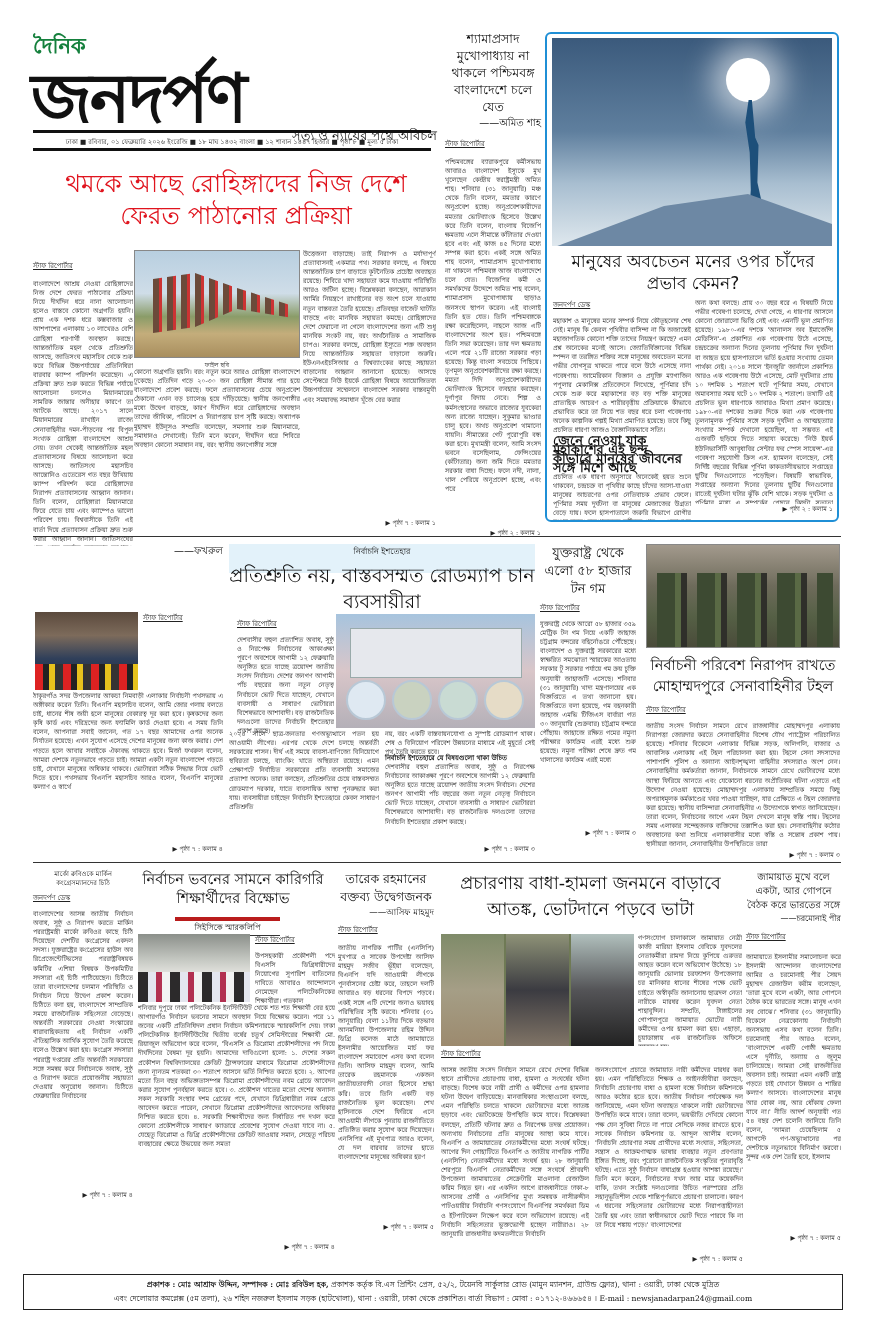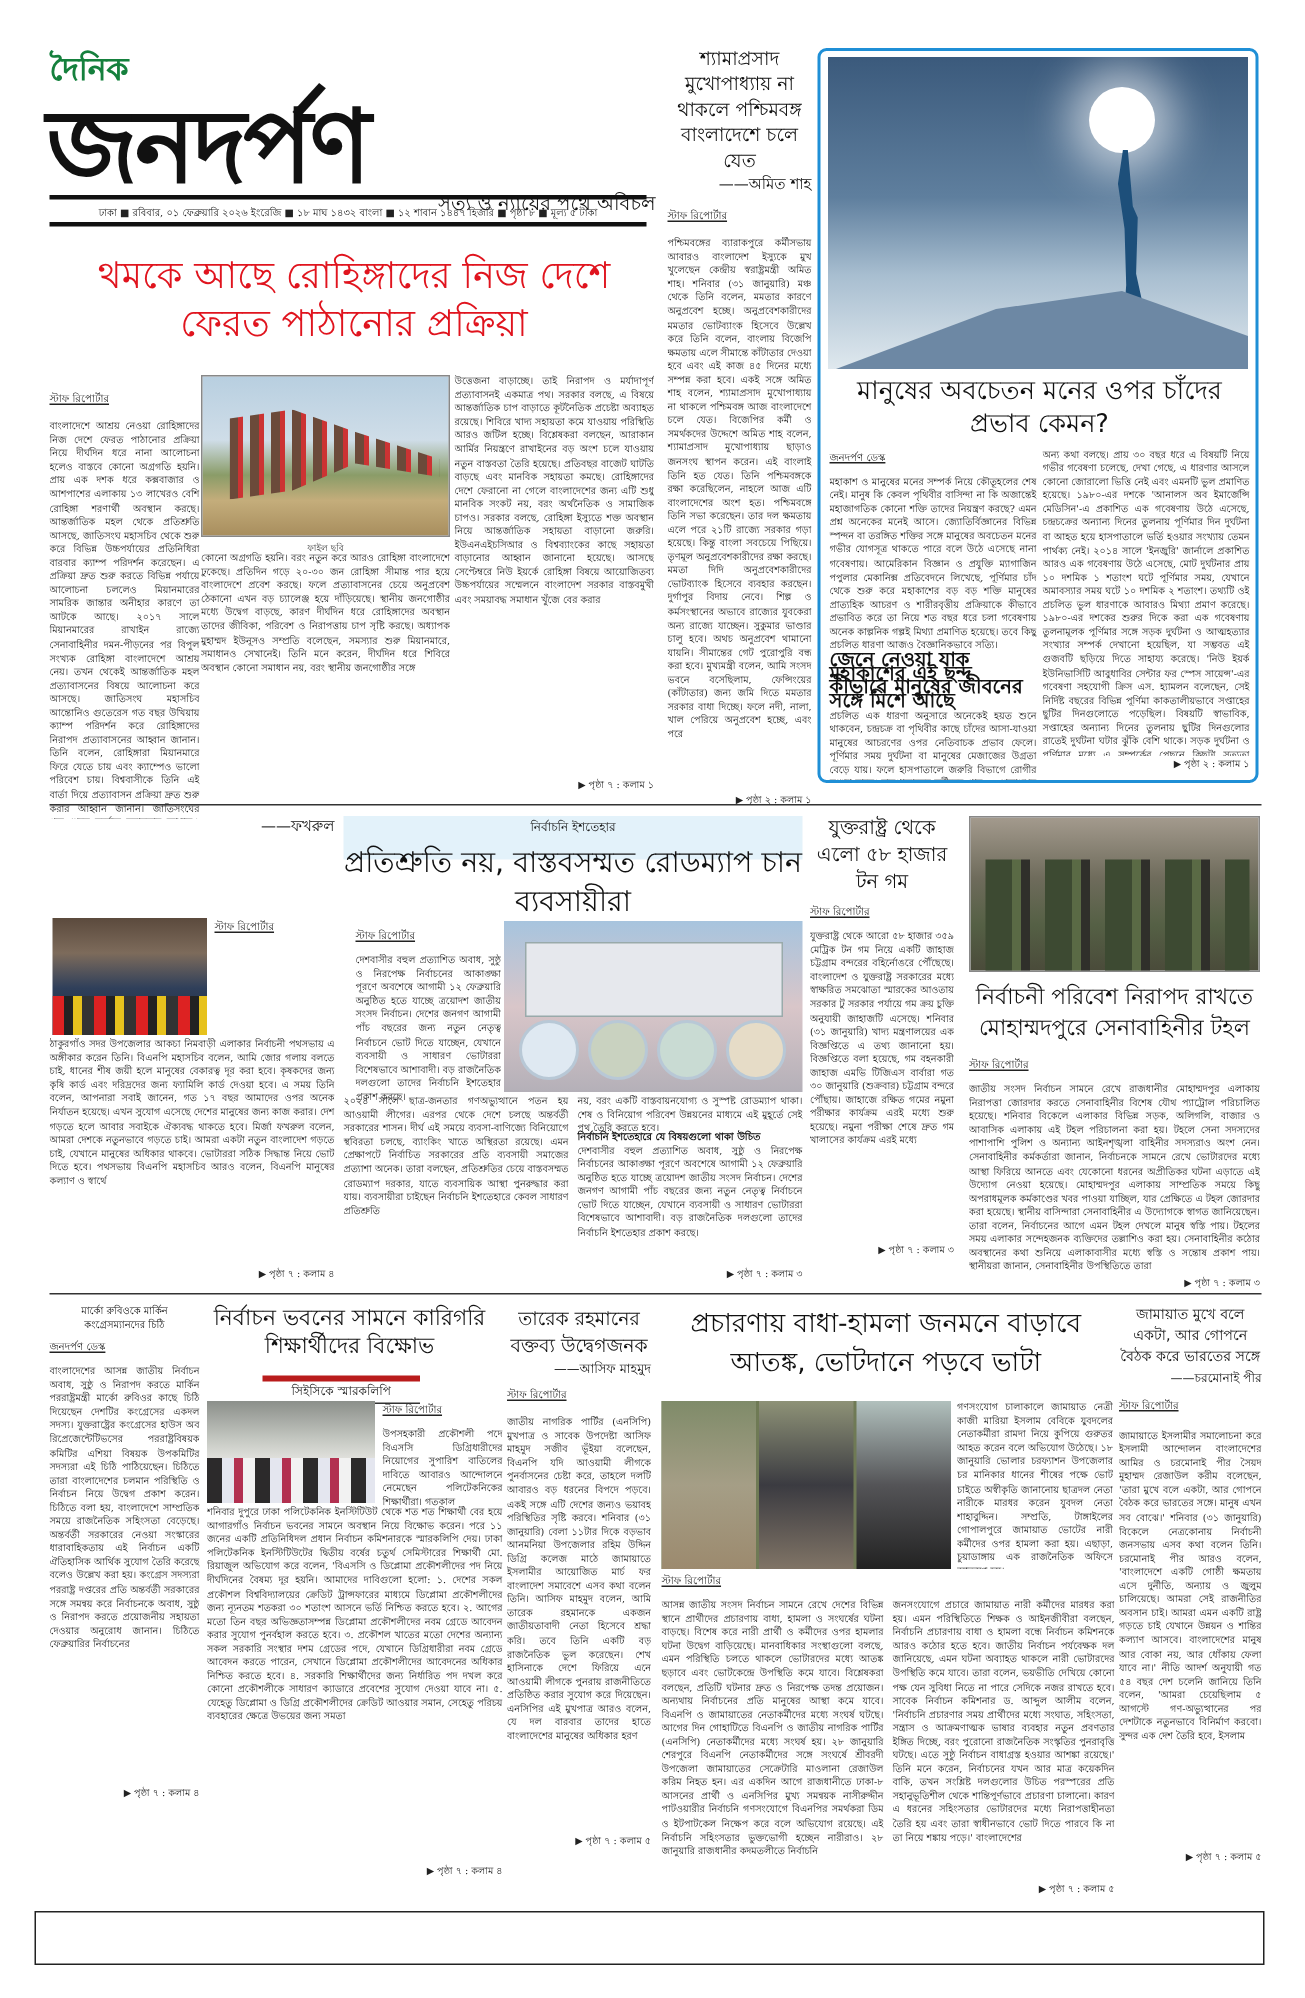--- a/index.html
+++ b/index.html
@@ -182,13 +182,17 @@
 
 <div class="abs" style="left:746px;top:870px;width:95px">
   <div class="hl" style="font-size:9.5px;line-height:14px">জামায়াত মুখে বলে একটা, আর গোপনে বৈঠক করে ভারতের সঙ্গে</div>
   <div style="font-size:8px;text-align:right;font-family:'DejaVu Sans',sans-serif">——চরমোনাই পীর</div>
   <div class="byline" style="margin-top:6px">স্টাফ রিপোর্টার</div>
   <div class="body-text" style="margin-top:10px;height:280px">জামায়াতে ইসলামীর সমালোচনা করে ইসলামী আন্দোলন বাংলাদেশের আমির ও চরমোনাই পীর সৈয়দ মুহাম্মদ রেজাউল করীম বলেছেন, 'তারা মুখে বলে একটা, আর গোপনে বৈঠক করে ভারতের সঙ্গে। মানুষ এখন সব বোঝে।' শনিবার (৩১ জানুয়ারি) বিকেলে নেত্রকোনায় নির্বাচনী জনসভায় এসব কথা বলেন তিনি। চরমোনাই পীর আরও বলেন, 'বাংলাদেশে একটি গোষ্ঠী ক্ষমতায় এসে দুর্নীতি, অন্যায় ও জুলুম চালিয়েছে। আমরা সেই রাজনীতির অবসান চাই। আমরা এমন একটি রাষ্ট্র গড়তে চাই যেখানে উন্নয়ন ও শান্তির কল্যাণ আসবে। বাংলাদেশের মানুষ আর বোকা নয়, আর ধোঁকায় ফেলা যাবে না।' নীতি আদর্শ অনুযায়ী গত ৫৪ বছর দেশ চলেনি জানিয়ে তিনি বলেন, 'আমরা চেয়েছিলাম ৫ আগস্টে গণ-অভ্যুত্থানের পর দেশটাকে নতুনভাবে বিনির্মাণ করবো। সুন্দর এক দেশ তৈরি হবে, ইসলাম</div>
   <div class="jump">▶ পৃষ্ঠা ৭ : কলাম ৫</div>
 </div>
 
 <div class="abs" style="left:23px;top:1274px;width:820px;height:36px;border:1px solid #222;padding:3px 4px;text-align:center">
+  <div style="font-size:7.6px;line-height:14px;white-space:nowrap;overflow:hidden">
+    <span style="font-weight:bold">প্রকাশক : মোঃ আশ্রাফ উদ্দিন, সম্পাদক : মোঃ রবিউল হক,</span><span> প্রকাশক কর্তৃক বি.এস প্রিন্টিং প্রেস, ৫২/২, টয়েনবি সার্কুলার রোড (মামুন ম্যানশন, গ্রাউন্ড ফ্লোর), থানা : ওয়ারী, ঢাকা থেকে মুদ্রিত</span>
+  </div>
+  <div style="font-size:7.6px;line-height:14px;white-space:nowrap;overflow:hidden">এবং দেলোয়ার কমপ্লেক্স (৫ম তলা), ২৬ শহিদ নজরুল ইসলাম সড়ক (হাটখোলা), থানা : ওয়ারী, ঢাকা থেকে প্রকাশিত। বার্তা বিভাগ : মোবা : ০১৭১২-৪৬৬৬৫৪ । E-mail : newsjanadarpan24@gmail.com</div>
 </div>
 
 </body></html>

